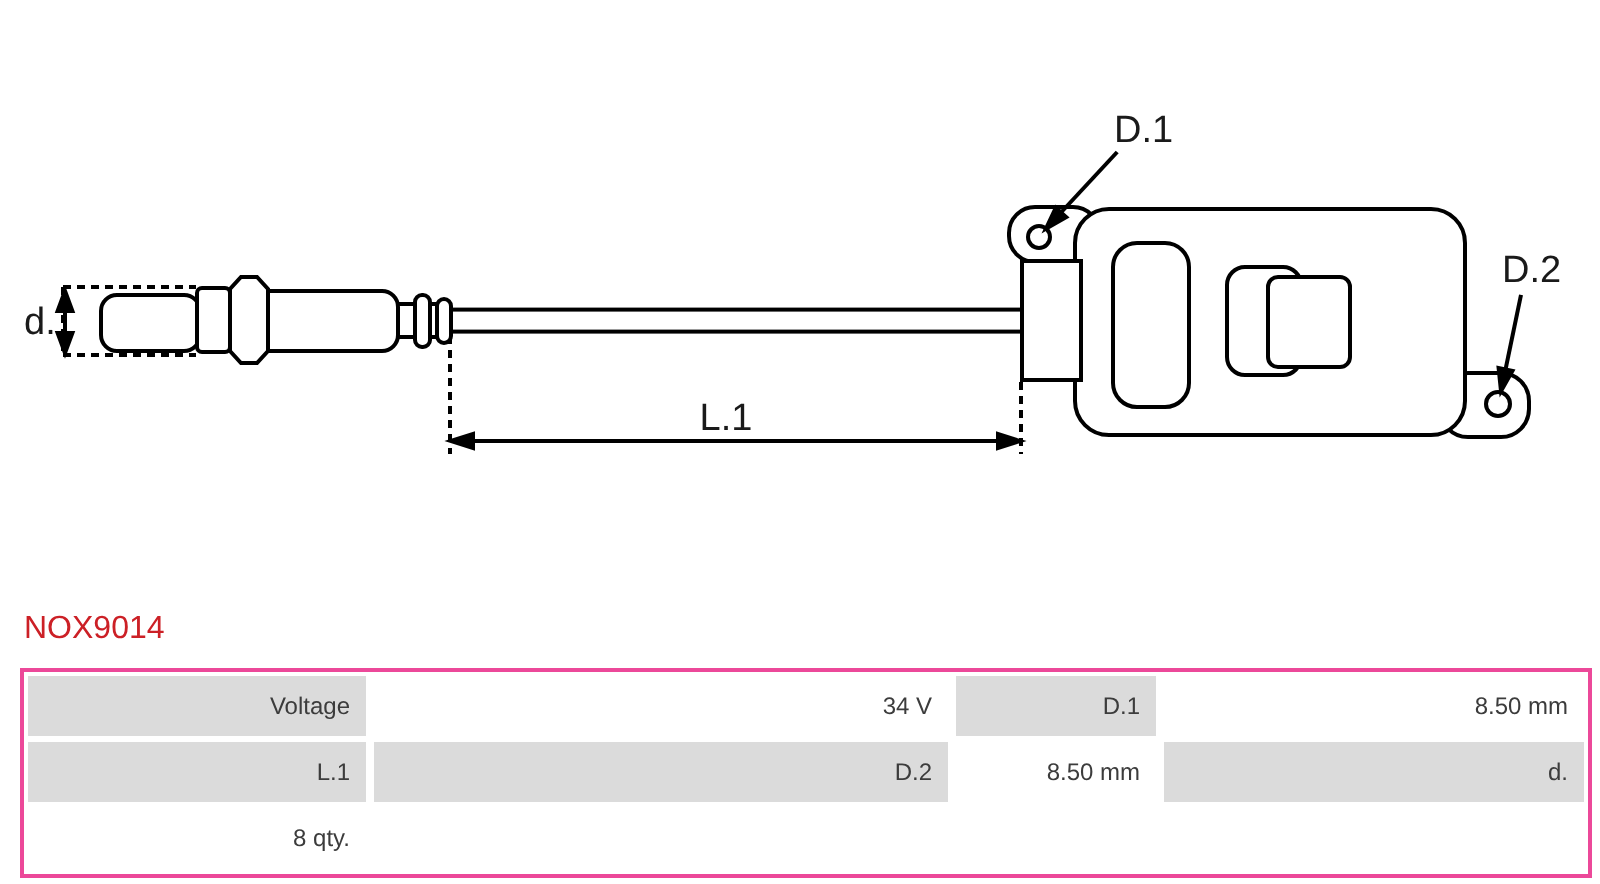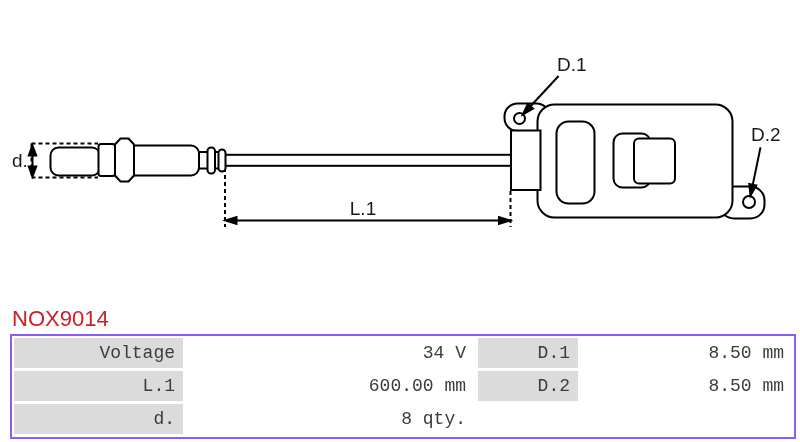--- a/index.html
+++ b/index.html
@@ -1,22 +1,22 @@
 <!DOCTYPE html>
 <html><head>
 <meta charset="utf-8">
 <style>
 html,body{margin:0;padding:0;}
 body{width:800px;height:442px;background:#ffffff;font-family:"Liberation Sans",sans-serif;}
 .wrap{position:relative;width:800px;height:442px;overflow:hidden;}
 .diagram{position:absolute;left:0;top:0;}
-.title{position:absolute;left:12px;top:306px;font-size:22px;color:#cc2026;}
-.tbl{position:absolute;left:10px;top:334px;width:778px;border:2px solid #8b5cf6;padding:2px 2px 3px 2px;
+.title{position:absolute;left:12px;top:306px;font-size:16px;color:#cc2026;}
+.tbl{position:absolute;left:10px;top:334px;width:778px;border:2px solid #ec4899;padding:2px 2px 3px 2px;
   display:grid;grid-template-columns:169px 287px 100px auto;grid-auto-rows:30px;grid-gap:3px 4px;
-  font-size:18px;color:#3c3c3c;font-family:Liberation Mono, monospace;}
+  font-size:12px;color:#3c3c3c;}
 .tbl div{display:flex;align-items:center;justify-content:flex-end;padding-right:8px;background:#ffffff;}
 .tbl div.g{background:#dbdbdb;}
 </style>
 </head>
 <body>
 <div class="wrap">
 <svg class="diagram" width="800" height="300" viewBox="0 0 800 300" fill="none" stroke="#000000" stroke-width="2">
 
   <g stroke-dasharray="4 3">
     <path d="M31.5 143.5 H98 M31.5 177.5 H98 M31.5 143.5 V177.5"></path>
@@ -69,19 +69,18 @@
     <text x="751" y="141">D.2</text>
   </g>
 </svg>
 <div class="title">NOX9014</div>
 <div class="tbl">
   <div class="g">Voltage</div>
       <div>34 V</div>
       <div class="g">D.1</div>
       <div>8.50 mm</div>
   <div class="g">L.1</div>
-      <div>600.00 mm</div>
       <div class="g">D.2</div>
       <div>8.50 mm</div>
   <div class="g">d.</div>
       <div>8 qty.</div>
 </div>
 </div>
 
 </body></html>

